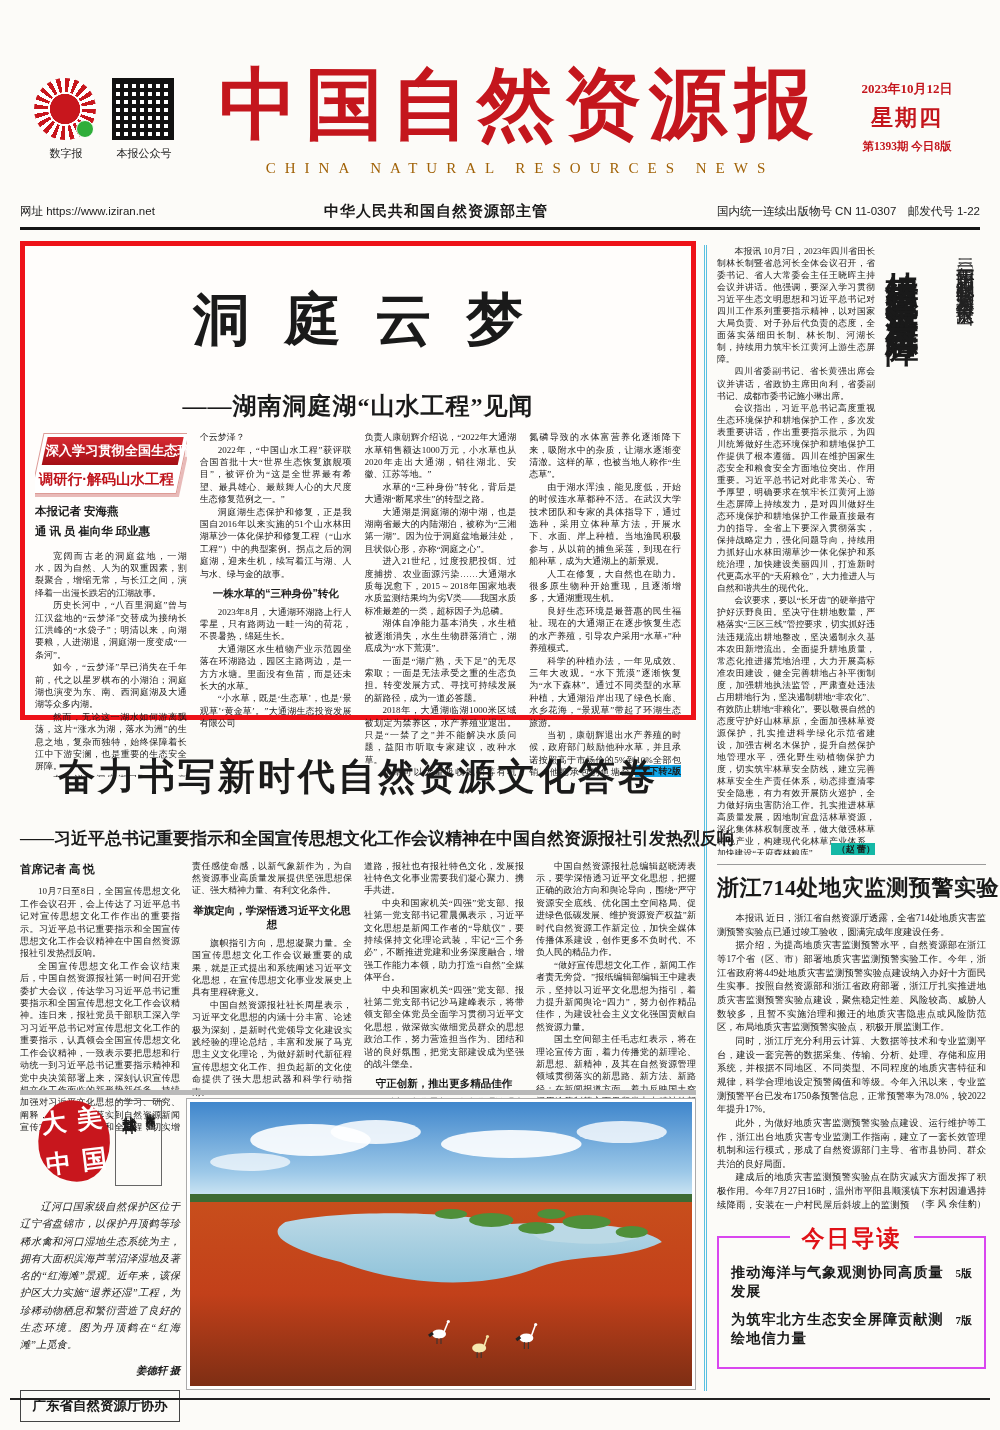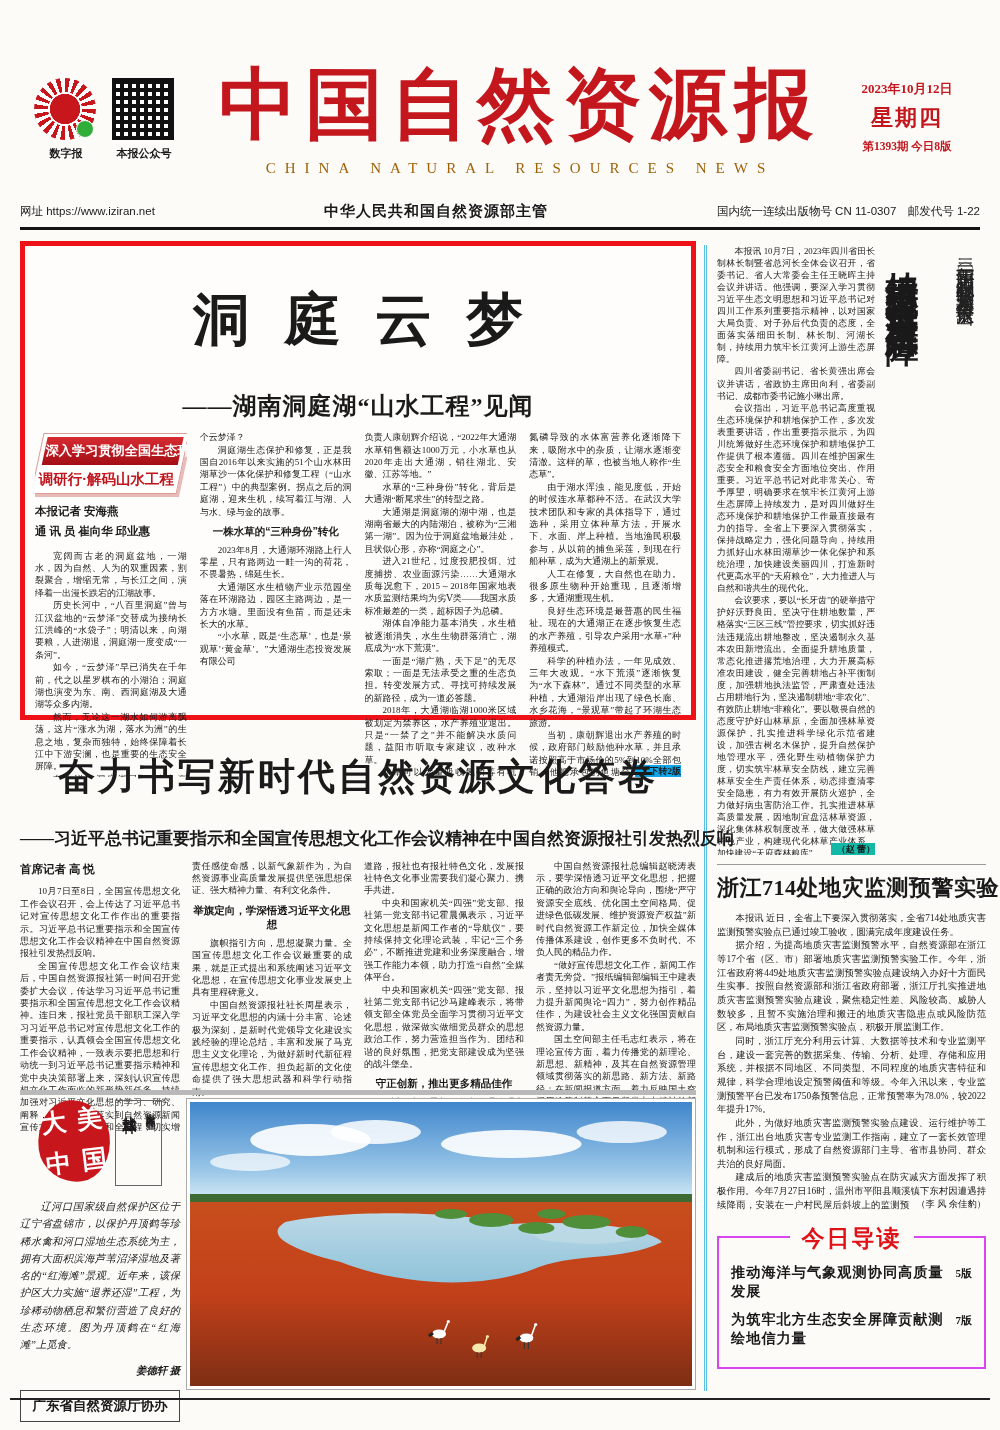--- a/index.html
+++ b/index.html
@@ -18,21 +18,21 @@
       repeating-conic-gradient(#c8161d 0 9deg, #fff 9deg 18deg);
     position:relative;
   }
   .qr-red::after { content:""; position:absolute; right:2px; bottom:2px; width:16px; height:16px; border-radius:50%; background:#2fae3a; border:1px solid #fff; }
   .qr-black {
     width:62px; height:62px; background:
       repeating-linear-gradient(0deg,#111 0 4px,transparent 4px 8px),
       repeating-linear-gradient(90deg,#111 0 4px,#fff 4px 8px);
     outline:3px solid #111; outline-offset:-3px;
   }
-  .qr-label { font-size:11px; font-weight:700; margin-top:6px; font-family:"Liberation Sans",sans-serif; }
+  .qr-label { font-size:11px; font-weight:400; margin-top:6px; font-family:"Liberation Sans",sans-serif; }
   .paper-title {
     position:absolute; left:180px; top:-4px; width:640px; text-align:center;
     font-size:78px; font-weight:900; color:#c4161d; letter-spacing:8px; line-height:1.1;
     white-space:nowrap;
   }
   .paper-title-en {
     position:absolute; left:180px; top:94px; width:640px; text-align:center;
     font-size:15px; color:#a16207; letter-spacing:9px; font-weight:400; white-space:nowrap;
   }
   .date-block { position:absolute; right:8px; top:14px; width:130px; text-align:center; color:#c4161d; }
@@ -187,20 +187,21 @@
             <p class="para">宽阔而古老的洞庭盆地，一湖水，因为自然、人为的双重因素，割裂聚合，增缩无常，与长江之间，演绎着一出漫长跌宕的江湖故事。</p>
             <p class="para">历史长河中，“八百里洞庭”曾与江汉盆地的“云梦泽”交替成为接纳长江洪峰的“水袋子”；明清以来，向湖要粮，人进湖退，洞庭湖一度变成“一条河”。</p>
             <p class="para">如今，“云梦泽”早已消失在千年前，代之以星罗棋布的小湖泊；洞庭湖也演变为东、南、西洞庭湖及大通湖等众多内湖。</p>
             <p class="para">然而，无论这一湖水如何游离飘荡，这片“涨水为湖，落水为洲”的生息之地，复杂而独特，始终保障着长江中下游安澜，也是重要的生态安全屏障。</p>
             <p class="para">有人说，洞庭湖已经“病入膏肓”，走到了“湖生”拐点。洞庭湖，是否会成为下一</p>
           </div>
       </div>
       <div class="mcol">
         <p class="para-cont">个云梦泽？</p>
         <div>
+            <p class="para">2022年，“中国山水工程”获评联合国首批十大“世界生态恢复旗舰项目”，被评价为“这是全世界最有希望、最具雄心、最鼓舞人心的大尺度生态修复范例之一。”</p>
             <p class="para">洞庭湖生态保护和修复，正是我国自2016年以来实施的51个山水林田湖草沙一体化保护和修复工程（“山水工程”）中的典型案例。拐点之后的洞庭湖，迎来生机，续写着江与湖、人与水、绿与金的故事。</p>
           </div>
         <div class="m-subhead">一株水草的“三种身份”转化</div>
         <div>
             <p class="para">2023年8月，大通湖环湖路上行人零星，只有路两边一畦一沟的荷花，不畏暑热，绵延生长。</p>
             <p class="para">大通湖区水生植物产业示范园坐落在环湖路边，园区主路两边，是一方方水塘。里面没有鱼苗，而是还未长大的水草。</p>
             <p class="para">“小水草，既是‘生态草’，也是‘景观草’‘黄金草’。”大通湖生态投资发展有限公司</p>
           </div>
       </div>
       <div class="mcol">
@@ -241,21 +242,21 @@
         <span class="s-byline">（赵 蕾）</span>
       </div>
       <h2 class="s-headline">持续用力筑牢长江黄河上游生态屏障</h2>
       <div class="s-kicker">二〇二三年四川省田长制林长制暨省总河长全体会议提出</div>
     </article>
     <div class="h-div"></div>
     <article class="zhejiang">
       <h2 class="z-headline">浙江714处地灾监测预警实验点通过验收</h2>
       <div class="z-paras">
         <div>
-            <p class="para">本报讯 近日，全省上下要深入贯彻落实，全省714处地质灾害监测预警实验点已通过竣工验收，圆满完成年度建设任务。</p>
+            <p class="para">本报讯 近日，浙江省自然资源厅透露，全省714处地质灾害监测预警实验点已通过竣工验收，圆满完成年度建设任务。</p>
             <p class="para">据介绍，为提高地质灾害监测预警水平，自然资源部在浙江等17个省（区、市）部署地质灾害监测预警实验工作。今年，浙江省政府将449处地质灾害监测预警实验点建设纳入办好十方面民生实事。按照自然资源部和浙江省政府部署，浙江厅扎实推进地质灾害监测预警实验点建设，聚焦稳定性差、风险较高、威胁人数较多，且暂不实施治理和搬迁的地质灾害隐患点或风险防范区，布局地质灾害监测预警实验点，积极开展监测工作。</p>
             <p class="para">同时，浙江厅充分利用云计算、大数据等技术和专业监测平台，建设一套完善的数据采集、传输、分析、处理、存储和应用系统，并根据不同地区、不同类型、不同程度的地质灾害特征和规律，科学合理地设定预警阈值和等级。今年入汛以来，专业监测预警平台已发布1750条预警信息，正常预警率为78.0%，较2022年提升17%。</p>
             <p class="para">此外，为做好地质灾害监测预警实验点建设、运行维护等工作，浙江出台地质灾害专业监测工作指南，建立了一套长效管理机制和运行模式，形成了自然资源部门主导、省市县协同、群众共治的良好局面。</p>
             <p class="para">建成后的地质灾害监测预警实验点在防灾减灾方面发挥了积极作用。今年7月27日16时，温州市平阳县顺溪镇下东村因遭遇持续降雨，安装在一户村民屋后斜坡上的监测预警仪器——倾角加速度计监测发现坡体倾角达45度，触发红色预警。群测群防员第一时间前往现场巡查，发现坡体倾斜明显后，迅速转移撤离受威胁人员，成功避免了5人可能因灾伤亡。今年入汛以来，类似案例在浙江省已发生5起，成功避免了15人可能因灾伤亡。</p>
           </div>
         <span class="z-byline">（李 风 余佳豹）</span>
       </div>
     </article>
     <div class="guide-box">
       <div class="guide-title">今日导读</div>

